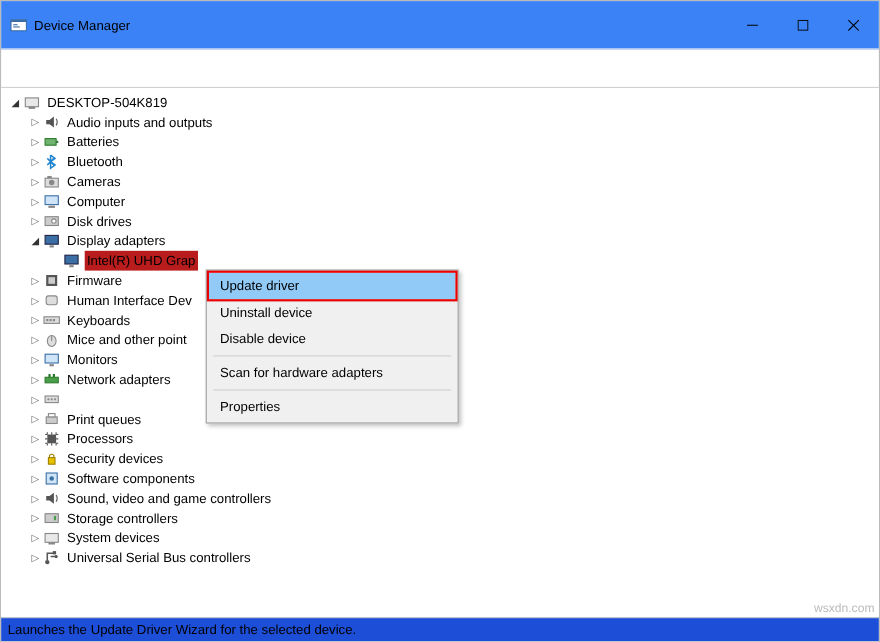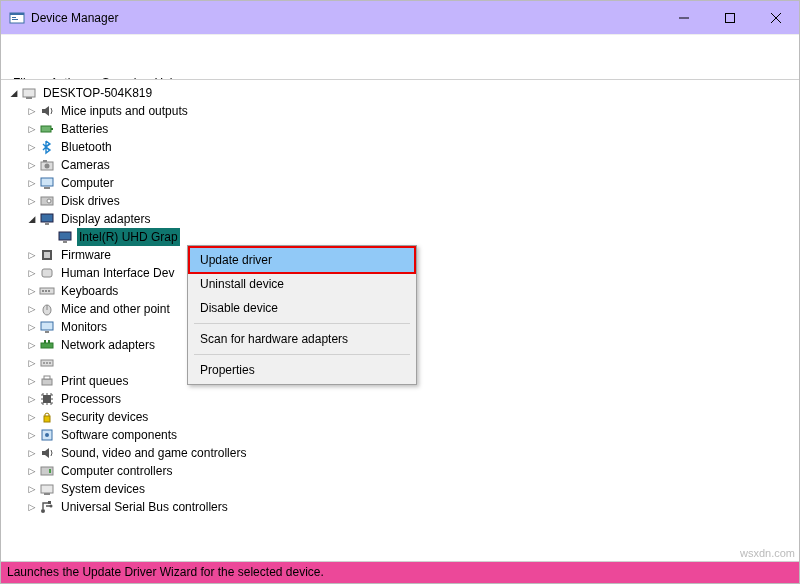--- a/index.html
+++ b/index.html
@@ -13,22 +13,22 @@
   color: #000;
   position: relative;
   overflow: hidden;
   border: 1px solid #bbb;
 }
 
 
 .titlebar {
   display: flex;
   align-items: center;
-  height: 34px;
-  background: #c4b5fd;
+  height: 44px;
+  background: #3b82f6;
   border-bottom: 1px solid #eee;
 }
 .titlebar .app-icon {
   width: 16px; height: 16px;
   margin: 0 6px 0 8px;
   display: inline-flex;
 }
 .titlebar .title { flex: 0 0 auto; font-size: 12px; }
 .titlebar .spacer { flex: 1; }
 .win-btn {
@@ -99,21 +99,21 @@
 }
 .tree-row .expander.none { opacity: 0; }
 .tree-row .node-icon {
   width: 16px; height: 16px;
   margin-right: 4px;
   display: inline-flex; align-items: center; justify-content: center;
   flex-shrink: 0;
 }
 .tree-row .label { padding: 0 2px; }
 .tree-row.selected .label {
-  background: #0f766e;
+  background: #b91c1c;
 }
 .indent0 { padding-left: 4px; }
 .indent1 { padding-left: 22px; }
 .indent2 { padding-left: 40px; }
 
 
 .context-menu {
   position: absolute;
   left: 186px;
   top: 244px;
@@ -139,21 +139,21 @@
   background: #d0d0d0;
   margin: 3px 4px;
 }
 .cm-item.bold { font-weight: normal; }
 
 
 .statusbar {
   position: absolute;
   left: 0; right: 0; bottom: 0;
   height: 22px;
-  background: #ec4899;
+  background: #1d4ed8;
   border-top: 1px solid #d0d0d0;
   padding: 3px 6px;
   font-size: 12px;
 }
 
 
 .watermark {
   position: absolute;
   right: 4px; bottom: 24px;
   font-size: 11px;
@@ -297,21 +297,21 @@
         <span class="label">DESKTOP-504K819</span>
       </div>
       <div class="tree-row indent1">
         <span class="expander">▷</span>
         <span class="node-icon">
           <svg width="16" height="16" viewBox="0 0 16 16">
             <path d="M3 6 H6 L10 3 V13 L6 10 H3 Z" fill="#555"></path>
             <path d="M12 5 Q14 8 12 11" fill="none" stroke="#555"></path>
           </svg>
         </span>
-        <span class="label">Mice inputs and outputs</span>
+        <span class="label">Audio inputs and outputs</span>
       </div>
       <div class="tree-row indent1">
         <span class="expander">▷</span>
         <span class="node-icon">
           <svg width="16" height="16" viewBox="0 0 16 16">
             <rect x="2" y="5" width="10" height="6" fill="#6fb36f" stroke="#2d7a2d"></rect>
             <rect x="12" y="7" width="2" height="2" fill="#2d7a2d"></rect>
           </svg>
         </span>
         <span class="label">Batteries</span>
@@ -500,21 +500,21 @@
         <span class="label">Sound, video and game controllers</span>
       </div>
       <div class="tree-row indent1">
         <span class="expander">▷</span>
         <span class="node-icon">
           <svg width="16" height="16" viewBox="0 0 16 16">
             <rect x="2" y="4" width="12" height="8" fill="#ccc" stroke="#888"></rect>
             <rect x="10" y="6" width="2" height="4" fill="#4a9e4a"></rect>
           </svg>
         </span>
-        <span class="label">Computer controllers</span>
+        <span class="label">Storage controllers</span>
       </div>
       <div class="tree-row indent1">
         <span class="expander">▷</span>
         <span class="node-icon">
           <svg width="16" height="16" viewBox="0 0 16 16">
             <rect x="2" y="4" width="12" height="8" fill="#e8e8e8" stroke="#888"></rect>
             <rect x="5" y="12" width="6" height="2" fill="#888"></rect>
           </svg>
         </span>
         <span class="label">System devices</span>

